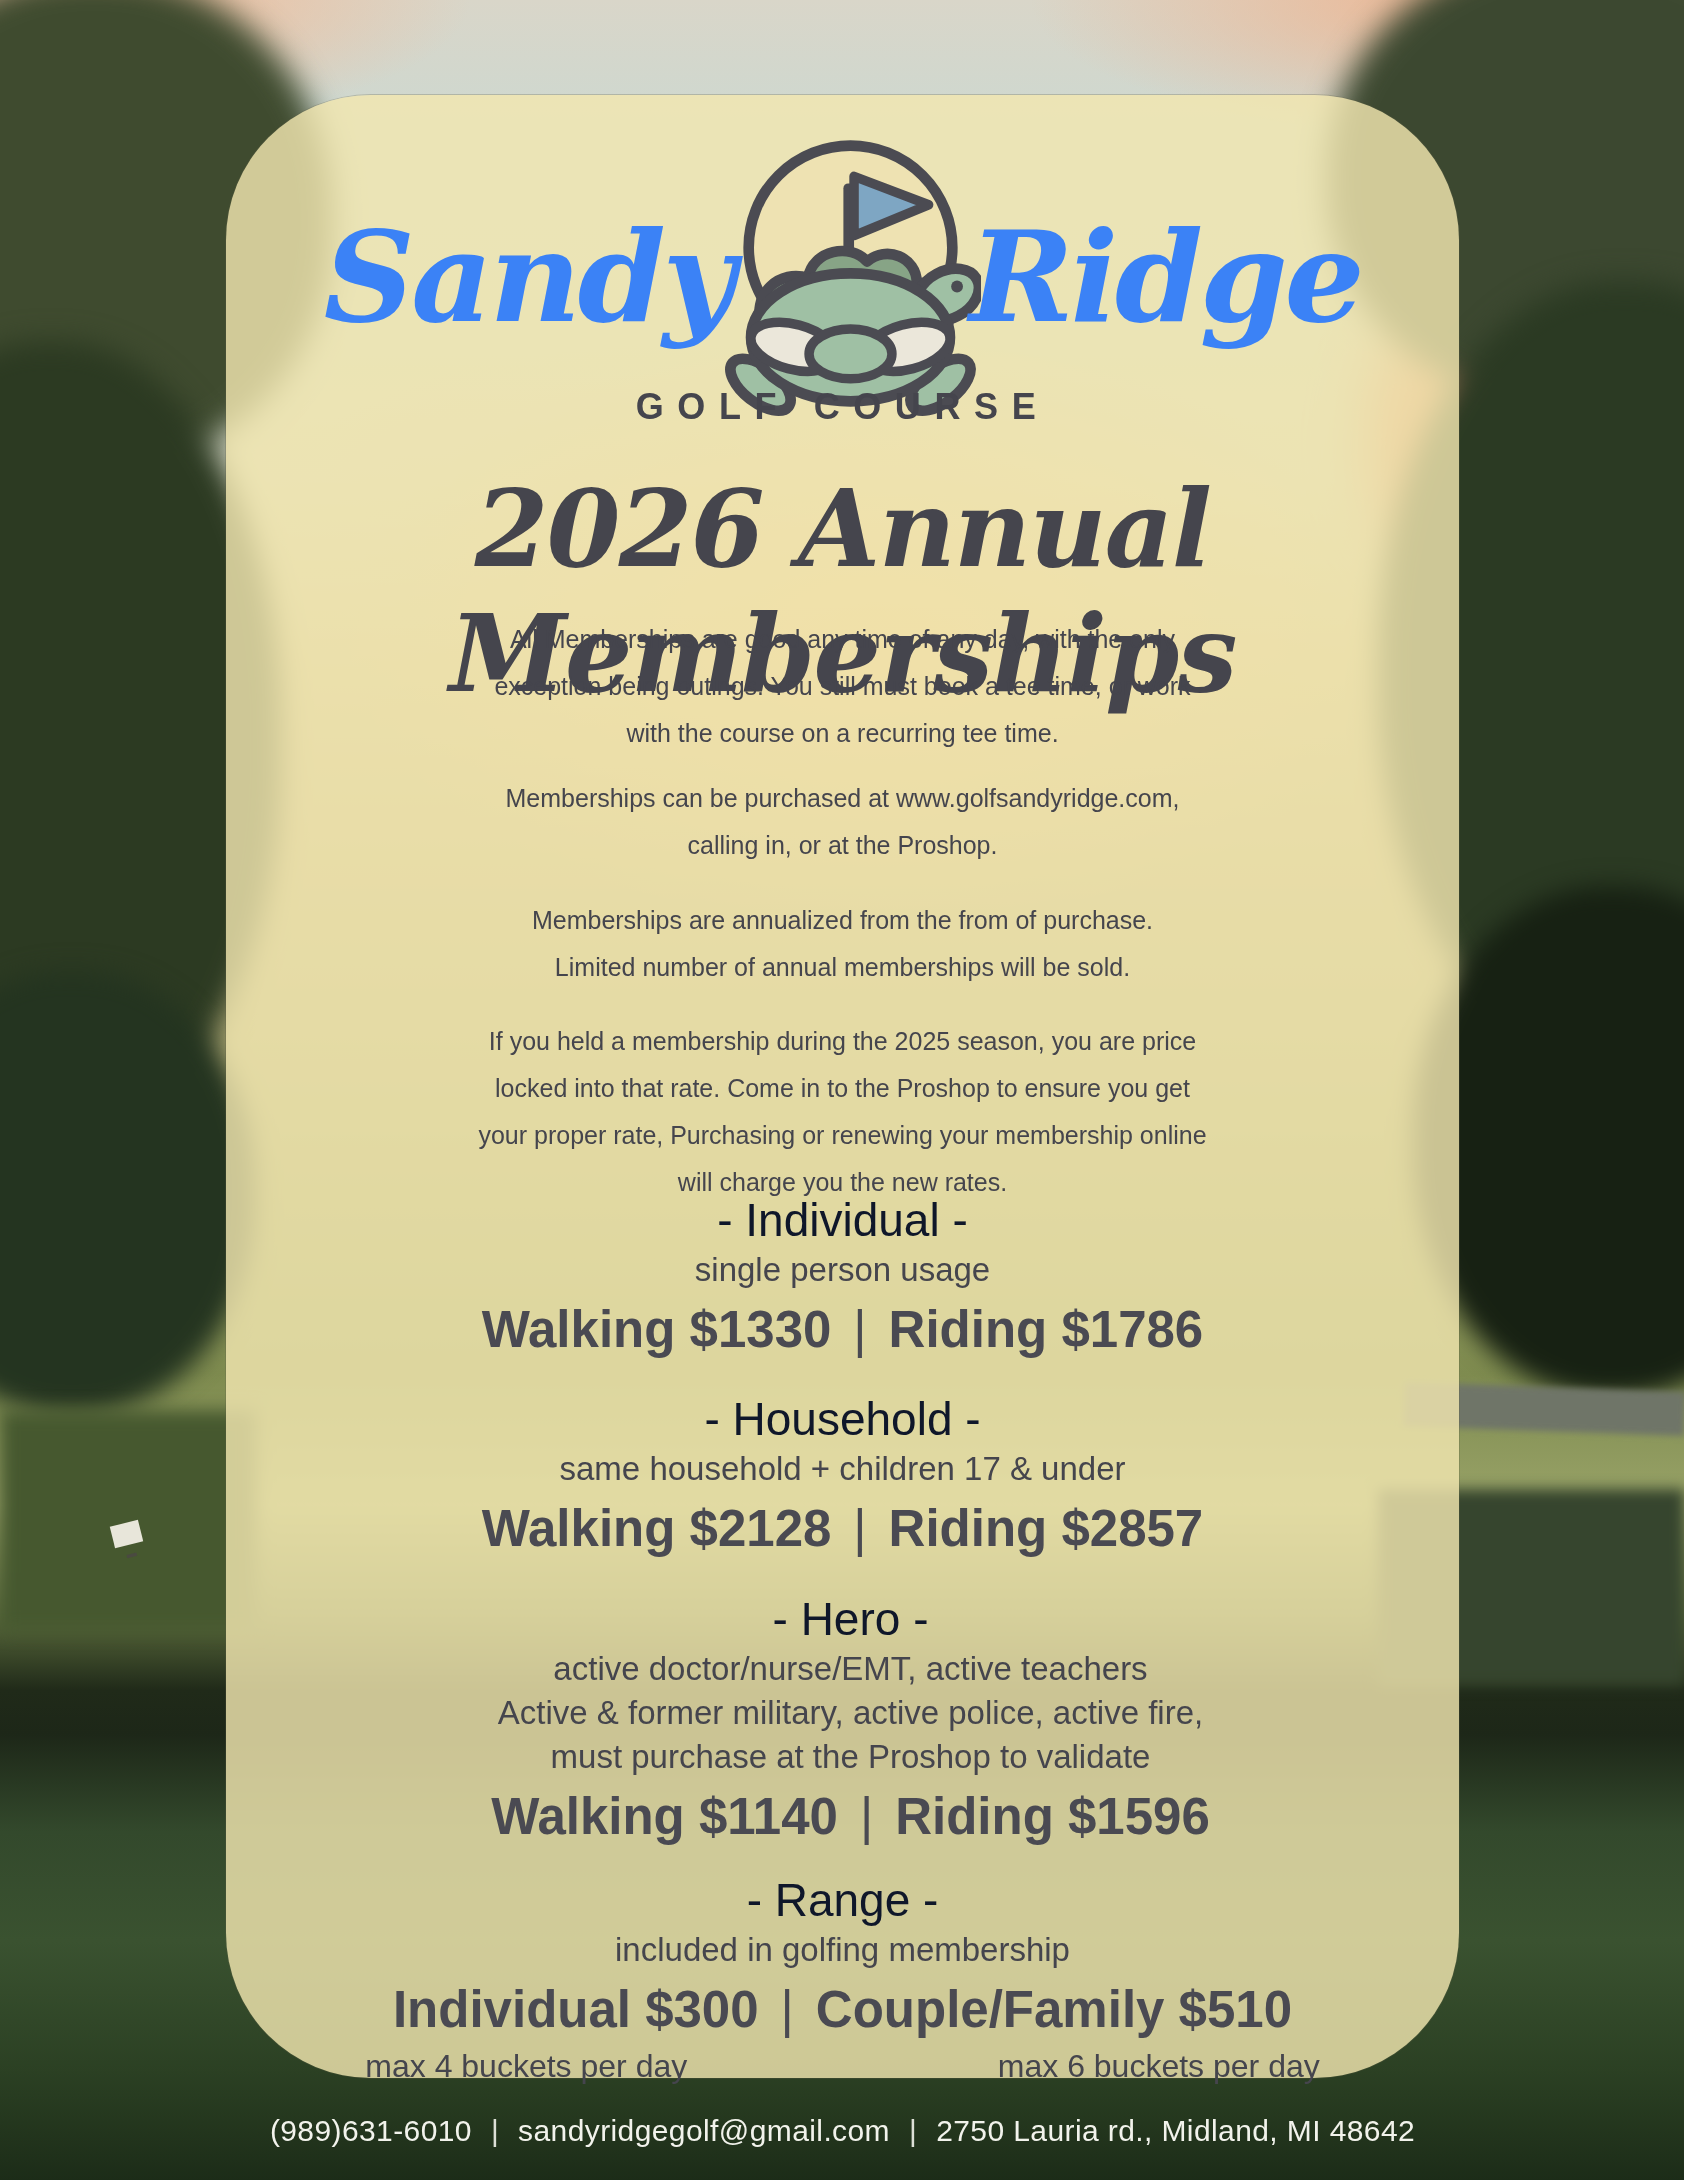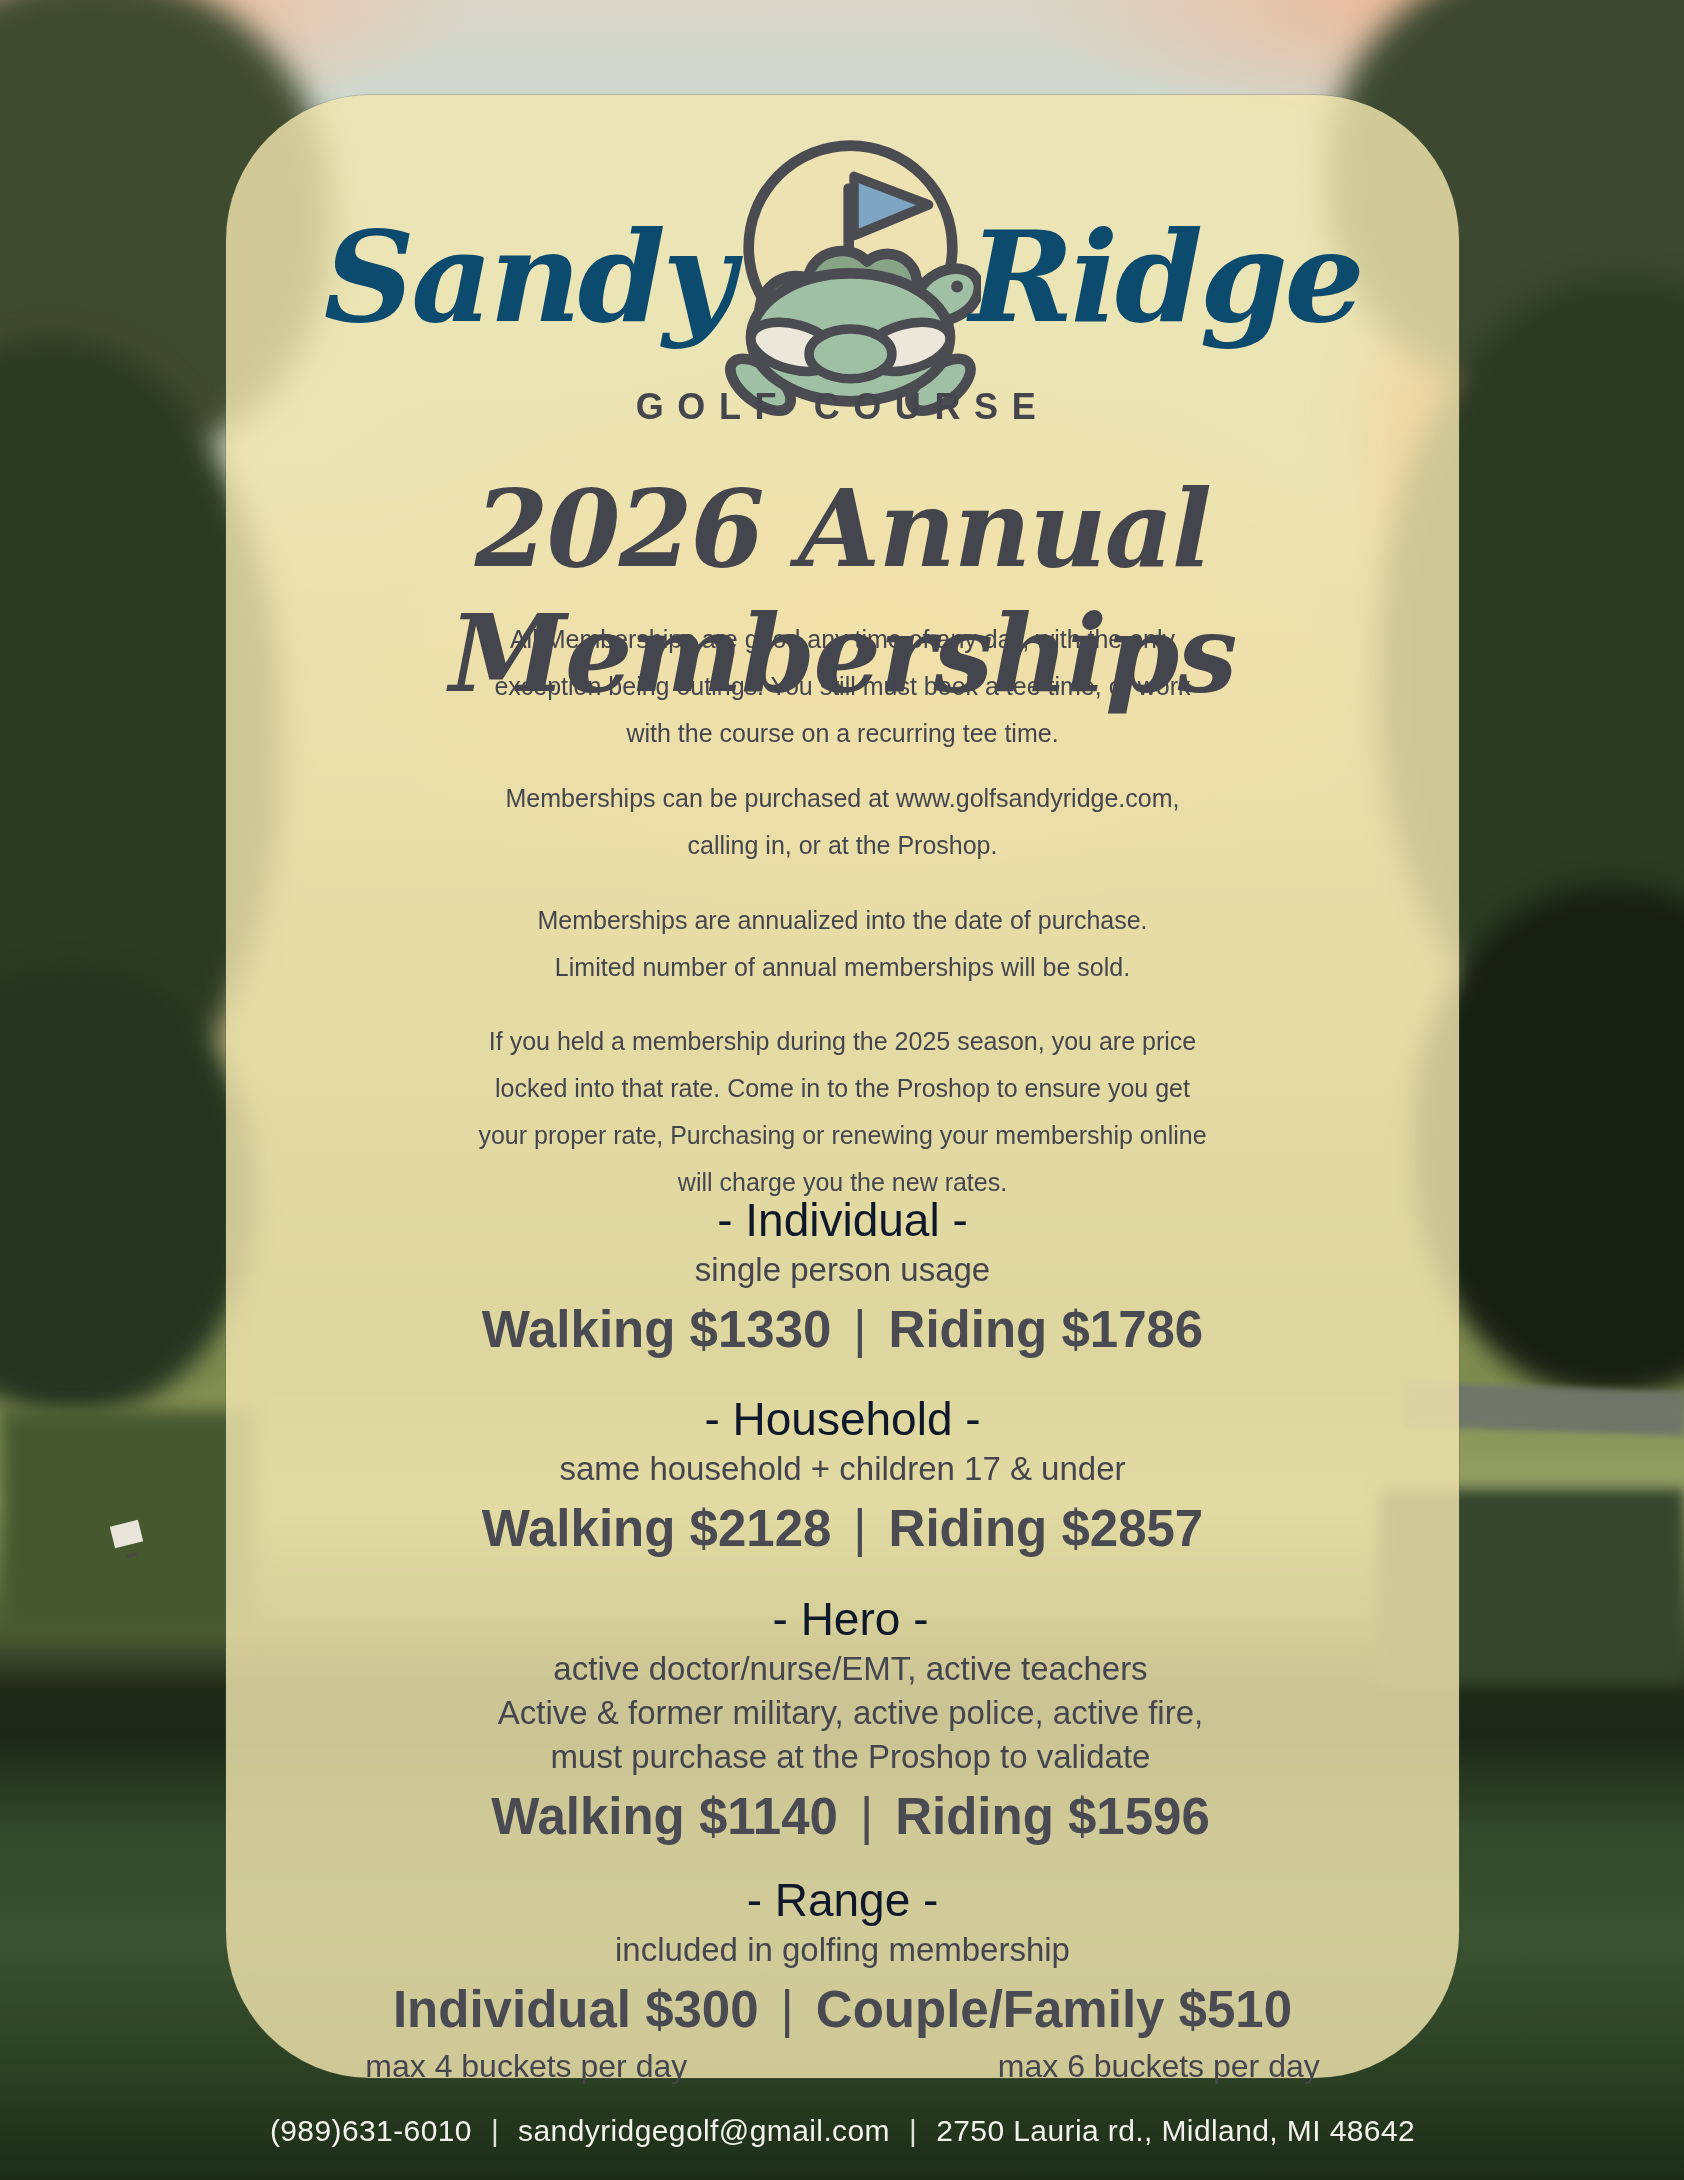--- a/index.html
+++ b/index.html
@@ -35,21 +35,21 @@
         transform:rotate(-14deg);box-shadow:0 22px 0 -9.4px #4a4a40;}
 
   
   .panel{position:absolute;z-index:2;left:226px;top:95px;width:1233px;height:1983px;
          border-radius:145px;background:rgba(242,231,176,0.82);
          box-shadow:0 0 0 0.9px rgba(95,95,70,0.28);}
   .panel > div{position:absolute;left:0;right:0;text-align:center;color:#45454d;}
 
   .logo-row{top:34px;display:flex;justify-content:center;align-items:center;}
   .script{font-family:"DejaVu Serif","Liberation Serif",serif;font-style:italic;font-weight:bold;}
-  .logo-word{font-size:126px;color:#0c4a6e;letter-spacing:-3.4px;}
+  .logo-word{font-size:126px;color:#3b82f6;letter-spacing:-3.4px;}
   .logo-word.left{margin-right:-12px;}
   .logo-word.right{margin-left:-12px;}
   .emblem{width:261px;height:296px;flex:0 0 auto;}
 
   .golf-course{top:291px;font-size:36px;font-weight:bold;letter-spacing:13.6px;color:#6f8e7f;}
 
   .title{top:371px;font-size:106px;color:#4b4a52;letter-spacing:-1.7px;}
 
   .para{font-size:25px;line-height:47px;color:#45454d;}
   .para0{top:521px;} .para1{top:680px;} .para2{top:802px;} .para3{top:923px;}
@@ -113,21 +113,21 @@
   <div class="para para0">
     <div>All Memberships are good any time of any day, with the only</div>
     <div>exception being outings.  You still must book a tee time, or work</div>
     <div>with the course on a recurring tee time.</div>
   </div>
   <div class="para para1">
     <div>Memberships can be purchased at www.golfsandyridge.com,</div>
     <div>calling in, or at the Proshop.</div>
   </div>
   <div class="para para2">
-    <div>Memberships are annualized into the date of purchase.</div>
+    <div>Memberships are annualized from the from of purchase.</div>
     <div>Limited number of annual memberships will be sold.</div>
   </div>
   <div class="para para3">
     <div>If you held a membership during the 2025 season, you are price</div>
     <div>locked into that rate.  Come in to the Proshop to ensure you get</div>
     <div>your proper rate,  Purchasing or renewing your membership online</div>
     <div>will charge you the new rates.</div>
   </div>
 
   <div class="section sec0">

